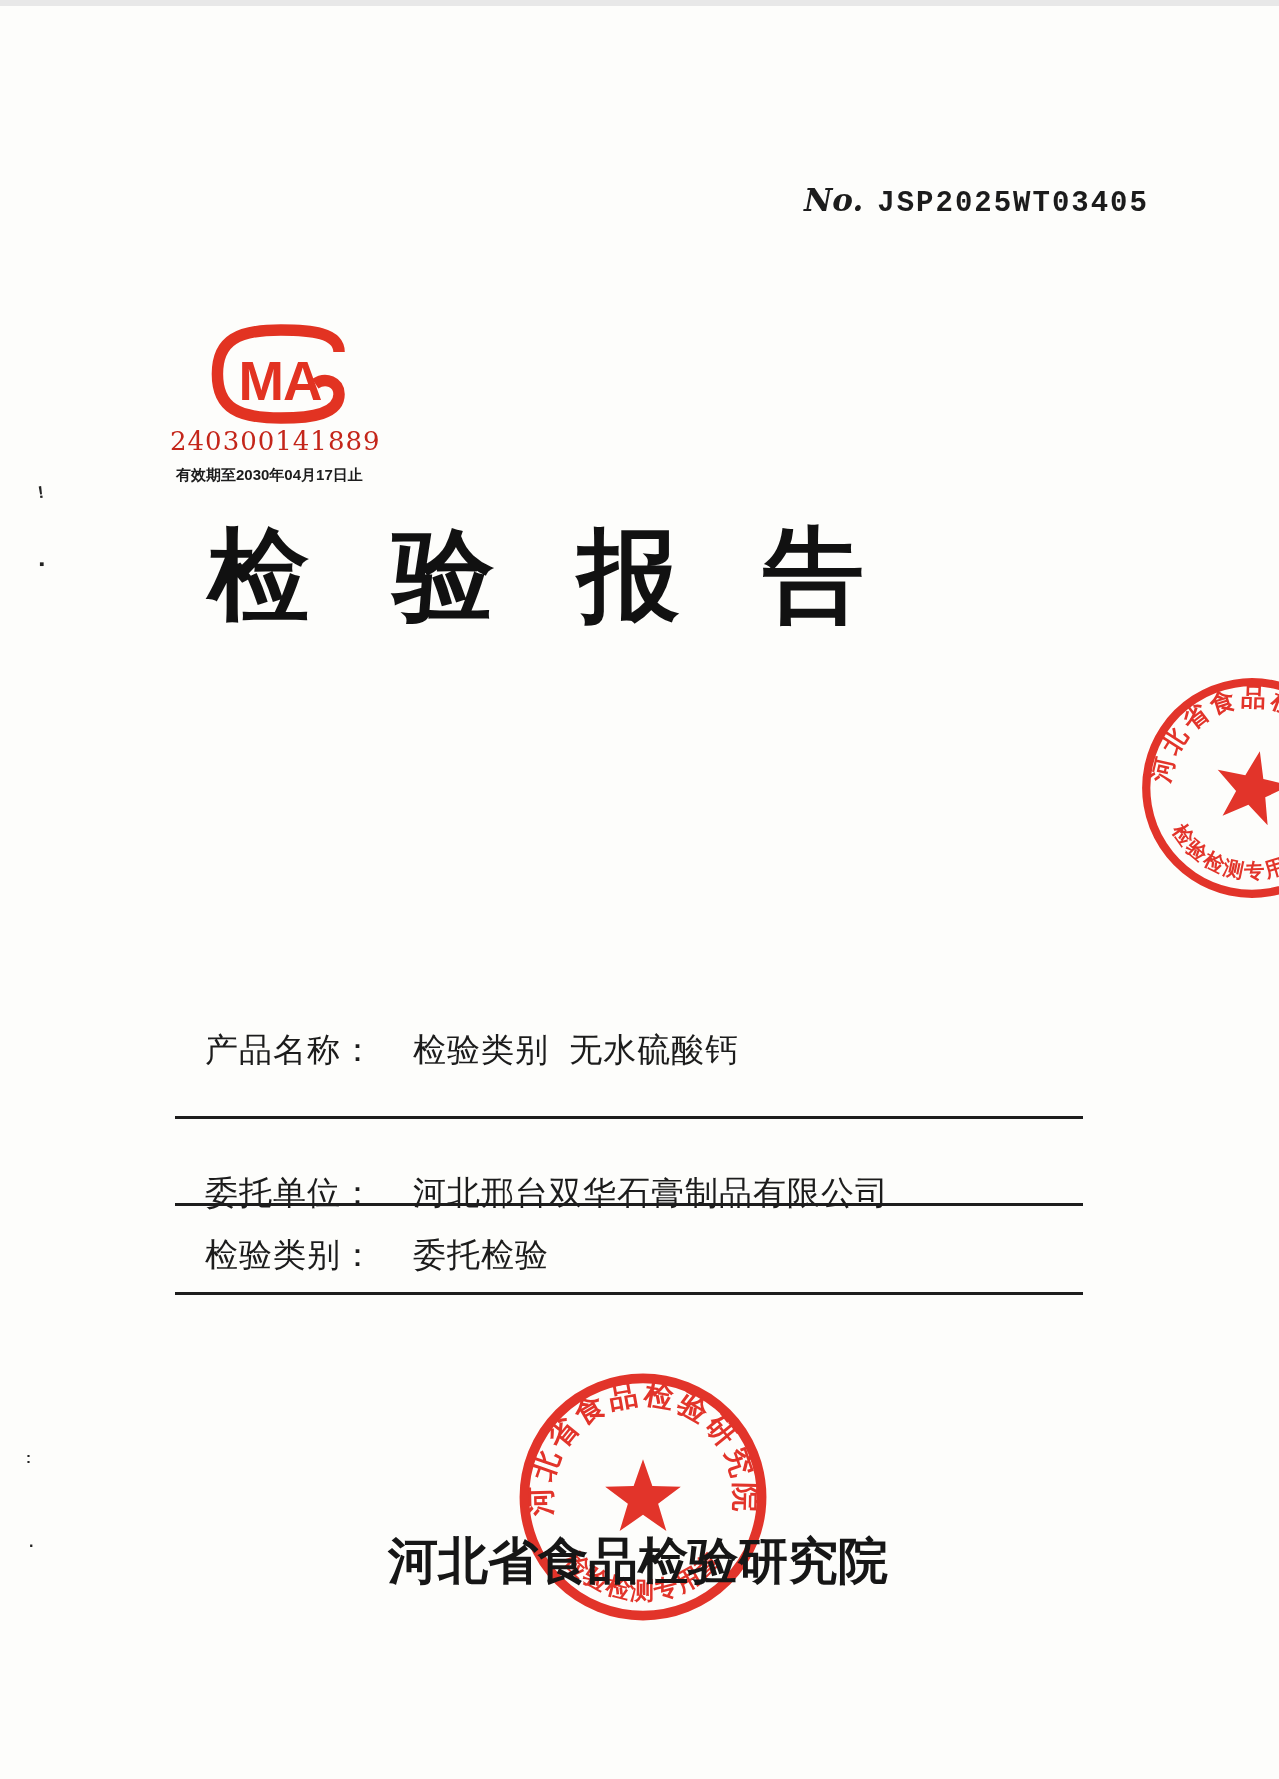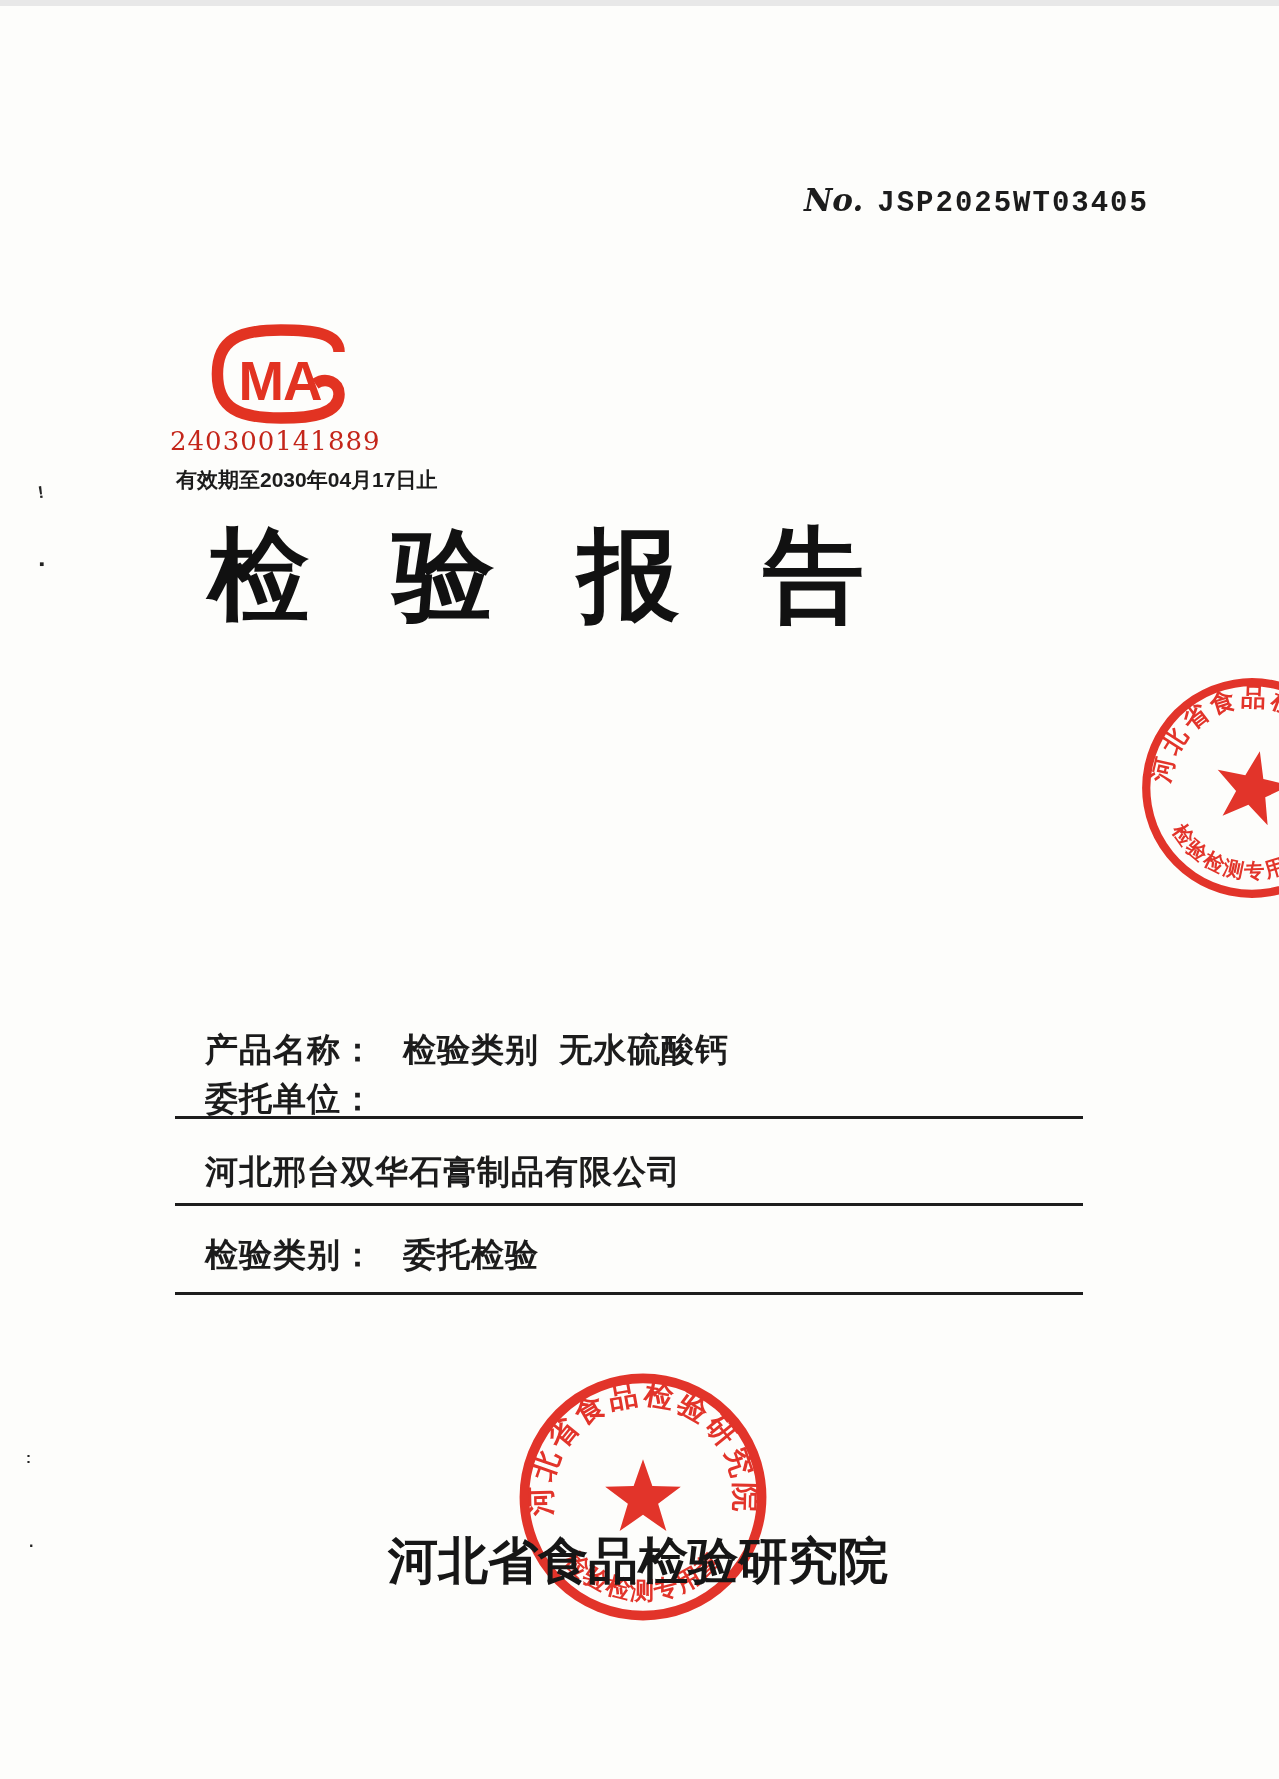--- a/index.html
+++ b/index.html
@@ -29,46 +29,46 @@
   
   .cma-block{position:absolute;left:150px;top:316px;width:260px;}
   .cma-logo{position:absolute;left:42px;top:0;width:176px;height:104px;}
   .cma-cert-no{
     position:absolute;left:20px;top:104px;width:230px;
     font-family:"DejaVu Serif",serif;
     color:#c4261a;font-size:26px;letter-spacing:1px;white-space:nowrap;
   }
   .cma-validity{
     position:absolute;left:26px;top:144px;width:230px;
-    font-weight:700;font-size:21px;letter-spacing:0px;white-space:nowrap;
+    font-weight:700;font-size:15px;letter-spacing:0px;white-space:nowrap;
   }
   
   .report-title{
     position:absolute;left:208px;top:516px;
     font-size:101px;font-weight:900;
     letter-spacing:84px;white-space:nowrap;line-height:1.05;
     color:#111;
   }
   
   .seal{position:absolute;opacity:.93;}
   .seal-right{left:1132px;top:662px;width:240px;height:240px;transform:rotate(12deg);}
   .seal-bottom{left:508px;top:1356px;width:270px;height:270px;}
   .seal text{fill:#e1251b;font-weight:700;font-family:"Liberation Sans",sans-serif;}
   
   .field-line{position:absolute;left:175px;width:908px;height:0;border-top:3px solid #1d1d1d;}
   .rule-1{top:1110px;}
   .rule-2{top:1197px;}
   .rule-3{top:1286px;}
   .field-row{
     position:absolute;left:205px;width:880px;
-    display:flex;align-items:baseline;gap:28px;
-    font-weight:700;font-size:33px;white-space:pre-wrap;
+    display:flex;align-items:baseline;gap:38px;
+    font-weight:400;font-size:33px;white-space:pre-wrap;
   }
   .row-1{top:1022px;}
-  .row-2{top:1071px;flex-direction:column;}
+  .row-2{top:1165px;}
   .row-3{top:1227px;}
   .field-label{letter-spacing:1px;}
   .field-value{letter-spacing:1px;}
   
   .institute-name{
     position:absolute;left:388px;top:1522px;
     font-size:50px;font-weight:700;letter-spacing:0px;
     color:#161616;white-space:nowrap;
   }
   

